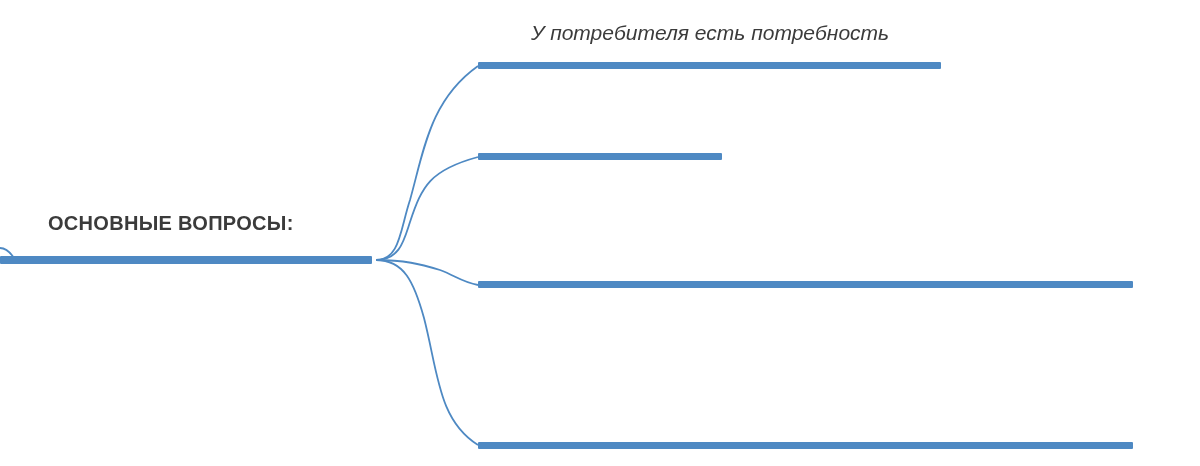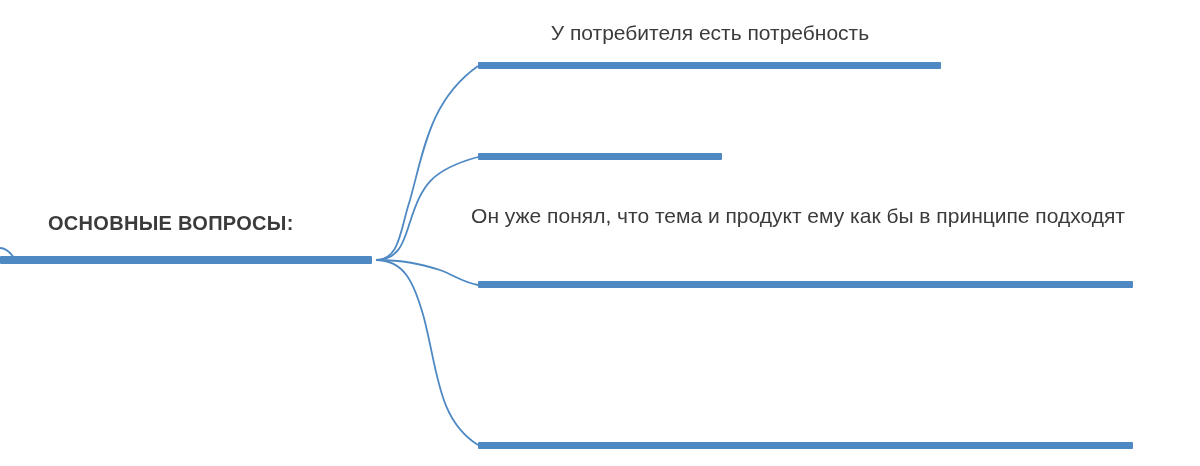--- a/index.html
+++ b/index.html
@@ -54,23 +54,22 @@
     <path d="M 376 260 C 400 260 404 240 410 222 C 422 186 430 170 478 157" fill="none" stroke="#4e89c3" stroke-width="1.8"></path>
     <path d="M 376 260 C 404 260 420 264 440 270 C 456 276 462 282 478 285" fill="none" stroke="#4e89c3" stroke-width="1.8"></path>
     <path d="M 376 260 C 404 260 414 282 424 318 C 438 372 438 420 478 445" fill="none" stroke="#4e89c3" stroke-width="1.8"></path>
 
     <path d="M 0 248 C 6 248 10 252 14 258" fill="none" stroke="#4e89c3" stroke-width="1.8"></path>
   </svg>
 
   <div class="node-label root-label" style="left:48px; top:210px; width:320px; text-align:left;">ОСНОВНЫЕ ВОПРОСЫ:</div>
   <div class="node-underline" style="left:0px; top:256px; width:372px; height:8px;"></div>
 
-  <div class="node-label" style="left:465px; top:19px; width:490px;">У потребителя есть потребность</div>
+  <div class="node-label" style="left:465px; top:19px; width:490px;font-style:italic;">У потребителя есть потребность</div>
   <div class="node-underline" style="left:478px; top:62px; width:463px; height:7px;"></div>
 
   <div class="node-underline" style="left:478px; top:153px; width:244px; height:7px;"></div>
 
-  <div class="node-label" style="left:468px; top:202px; width:660px;">Он уже понял, что тема и продукт ему как бы в принципе подходят</div>
   <div class="node-underline" style="left:478px; top:281px; width:655px; height:7px;"></div>
 
   <div class="node-underline" style="left:478px; top:442px; width:655px; height:7px;"></div>
 
 </div>
 
 </body></html>

